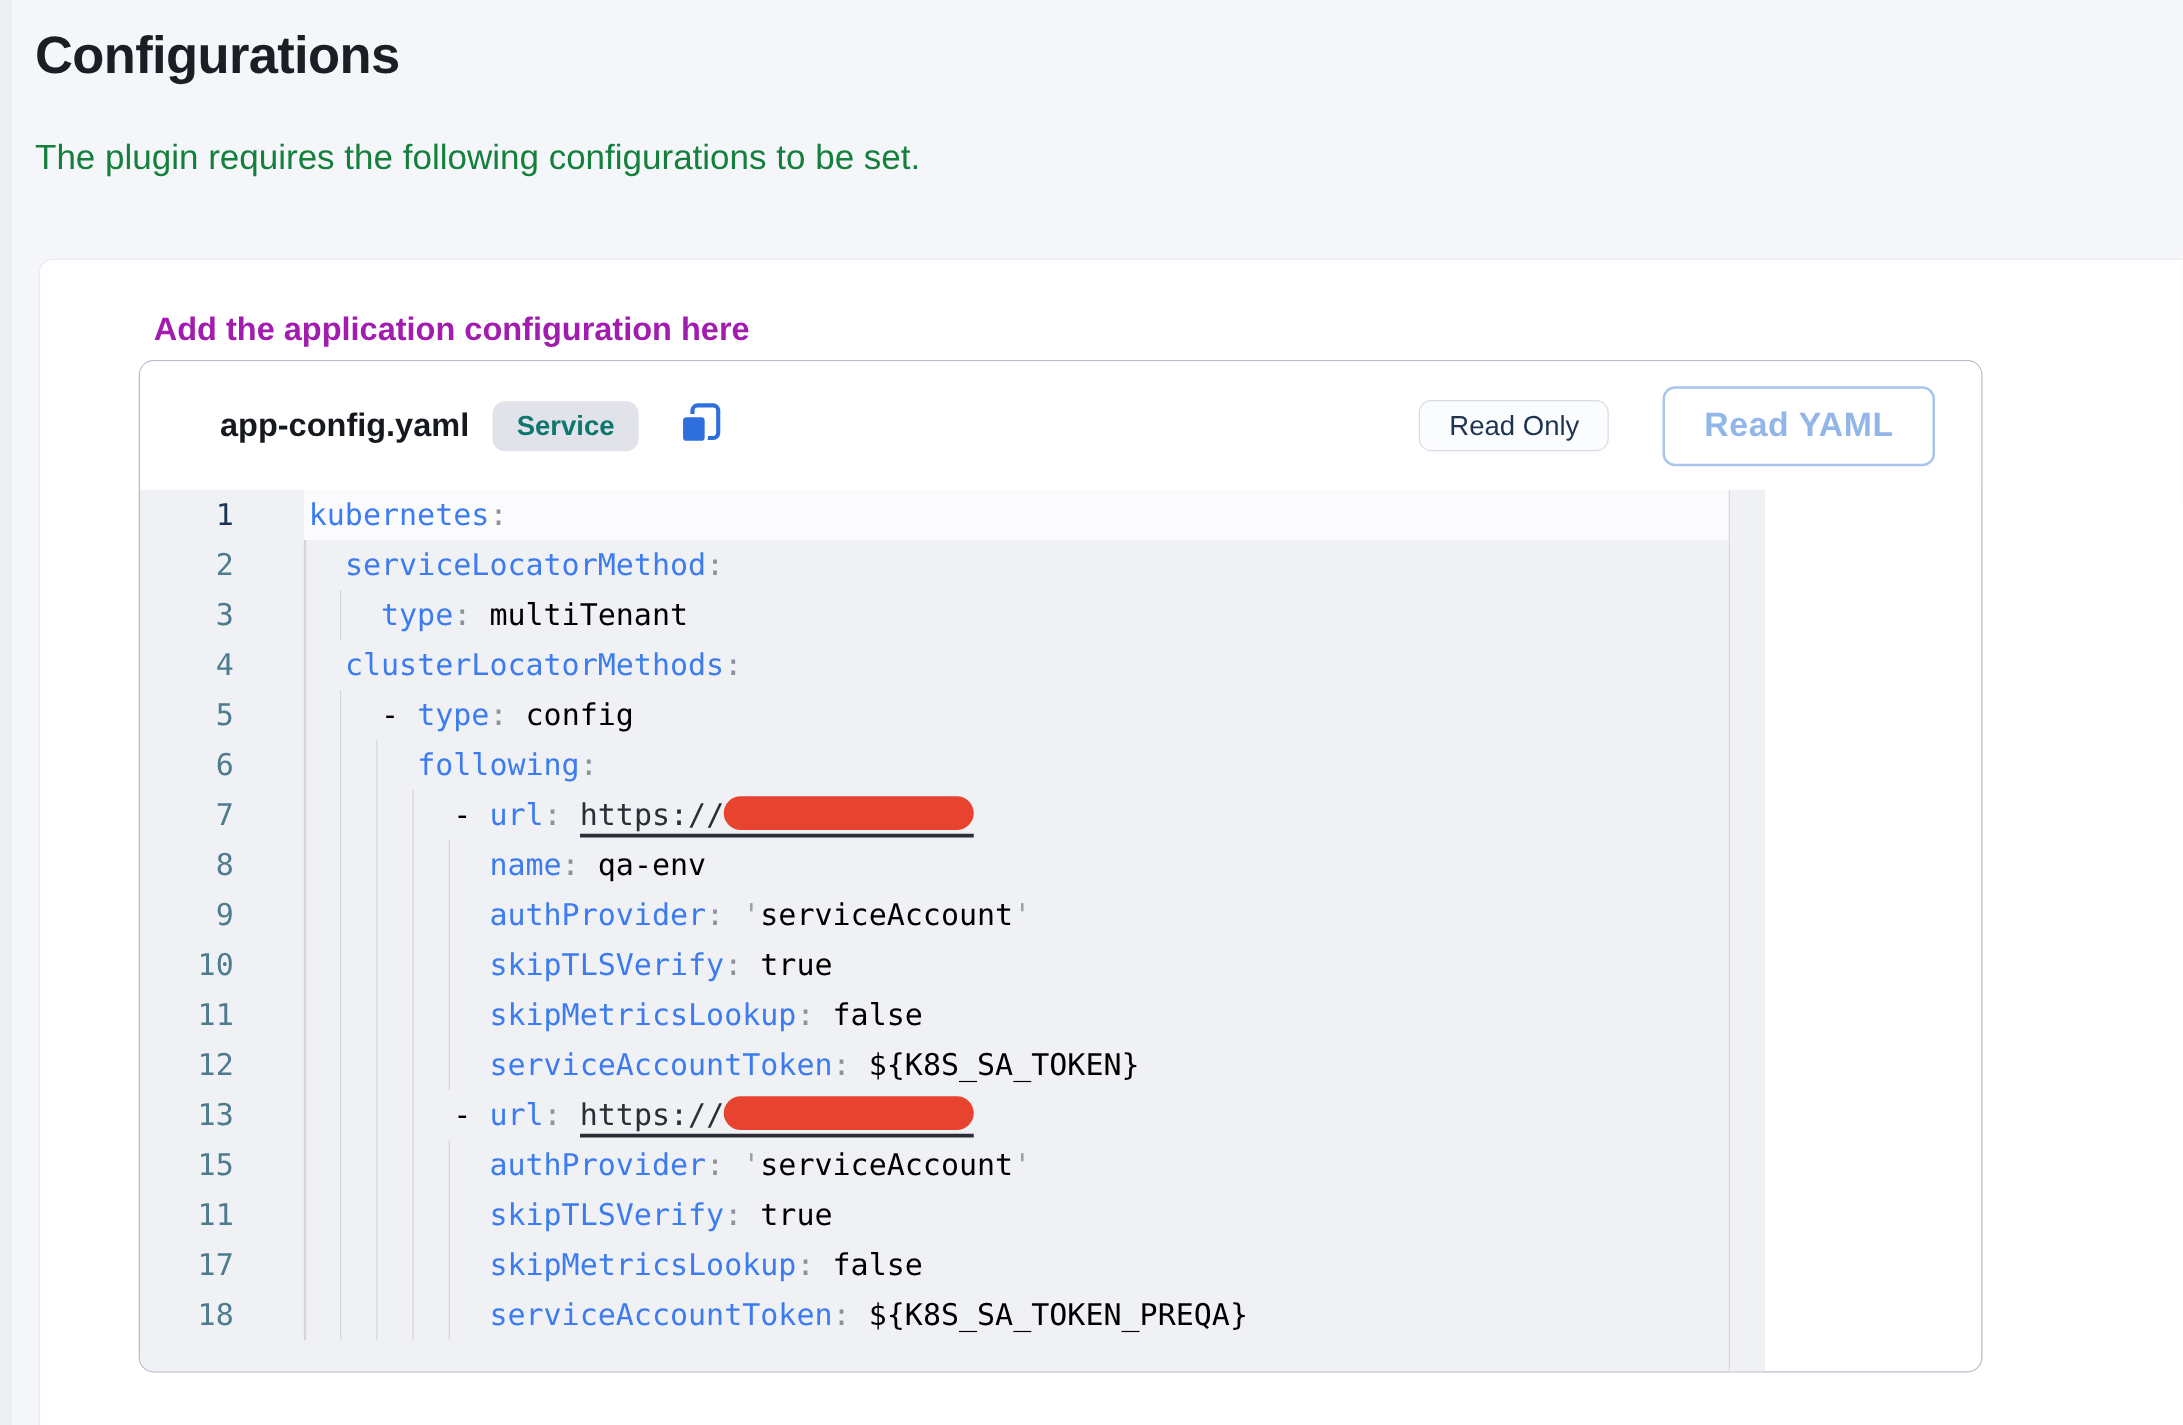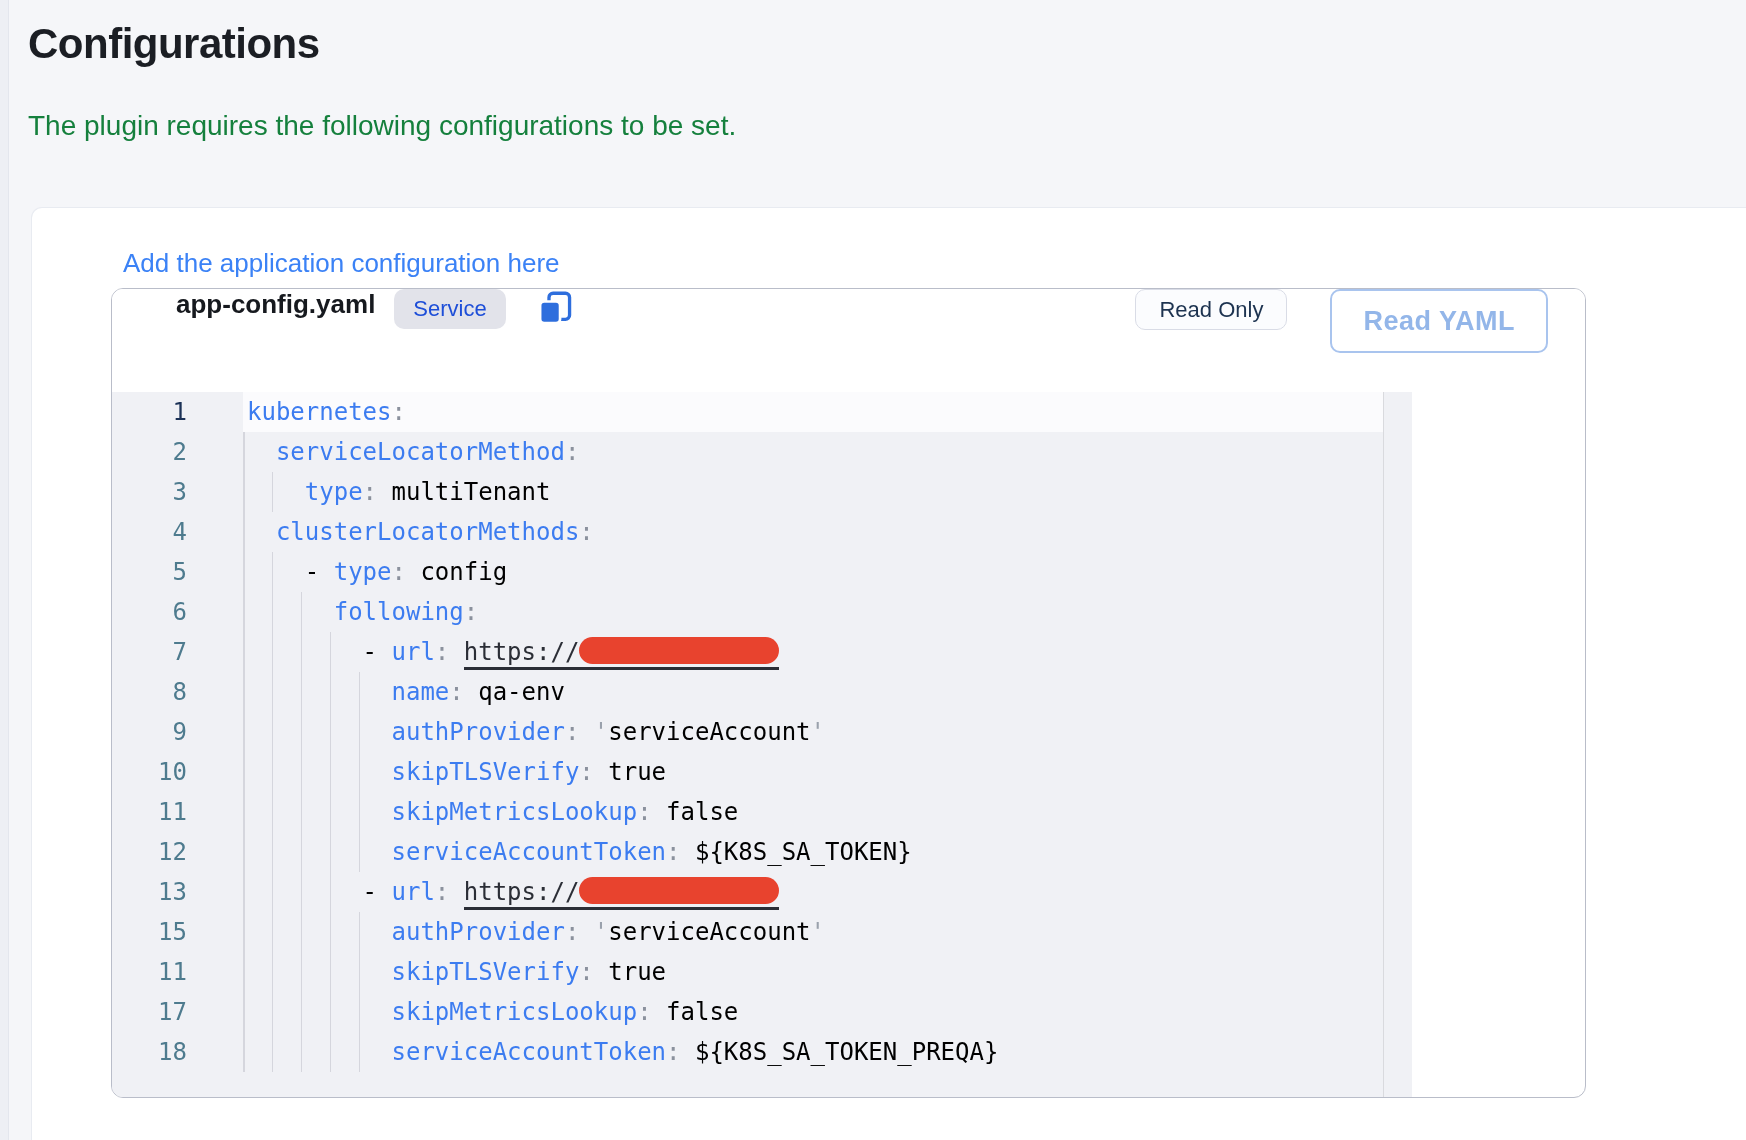--- a/index.html
+++ b/index.html
@@ -21,37 +21,37 @@
     position:absolute;left:28px;top:110px;margin:0;
     font-size:28px;color:#15803d;
   }
   .card{
     position:absolute;left:32px;top:208px;right:-12px;height:980px;
     background:#ffffff;border-radius:10px 0 0 0;
     box-shadow:0 0 0 1px rgba(210,215,226,.35);
   }
   .red-note{
     position:absolute;left:91px;top:40px;
-    font-size:26px;font-weight:400;color:#3b82f6;
+    font-size:26px;font-weight:700;color:#a21caf;
   }
   .editor-box{
     position:absolute;left:79px;top:80px;width:1475px;height:810px;
     background:#ffffff;border:1.5px solid #b9bdc9;border-radius:12px;
     overflow:hidden;box-sizing:border-box;
   }
   .editor-header{
     position:absolute;left:0;top:0;right:0;height:103px;
-    display:flex;
+    display:flex;align-items:center;
     padding:0 37px 0 64px;box-sizing:border-box;background:#fff;
   }
   .file-title{font-size:26px;font-weight:700;color:#16191e;}
   .kind-badge{
     margin-left:19px;height:40px;padding:0 19px;border-radius:10px;
-    background:#e2e3ea;color:#1d4ed8;font-size:22px;
-    display:flex;align-items:center;
+    background:#e2e3ea;color:#0f766e;font-size:22px;
+    display:flex;align-items:center;font-weight:bold;
   }
   .copy-btn{margin-left:30px;width:38px;height:40px;display:flex;align-items:center;justify-content:center;background:none;border:none;padding:0;cursor:pointer;}
   .btn-read-only{
     margin-left:auto;height:41px;padding:0 23px;border-radius:10px;
     background:#fbfcfe;border:1.5px solid #d9dce6;
     color:#1d3350;font-size:22px;font-weight:500;
     display:flex;align-items:center;cursor:pointer;
   }
   .btn-edit-yaml{
     margin-left:43px;height:64px;padding:0 31px;border-radius:10px;

